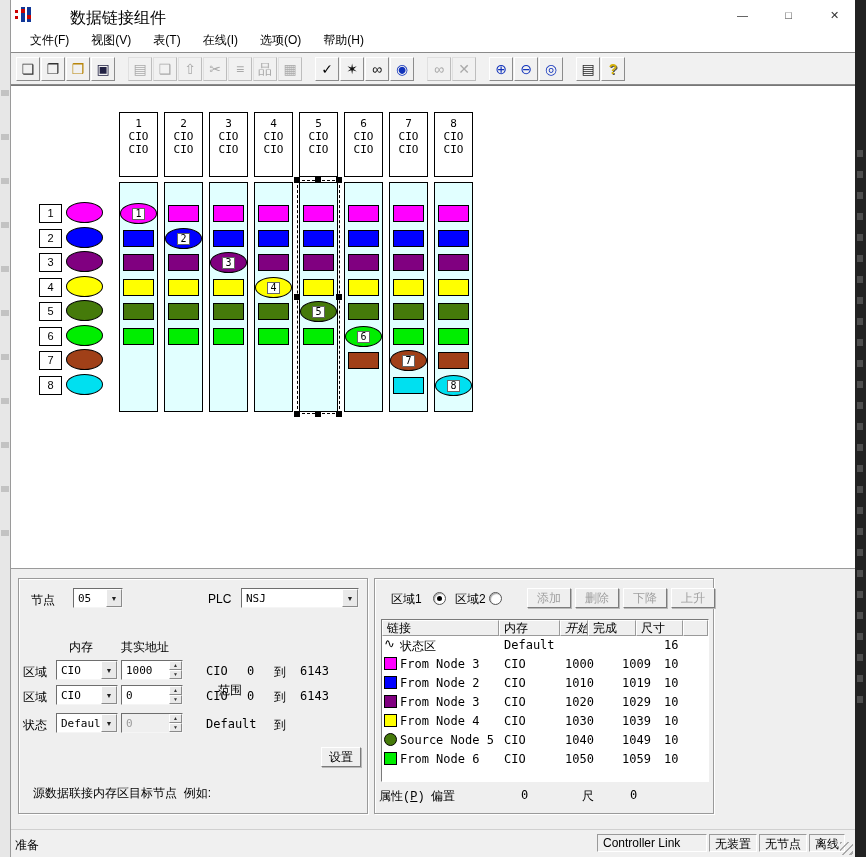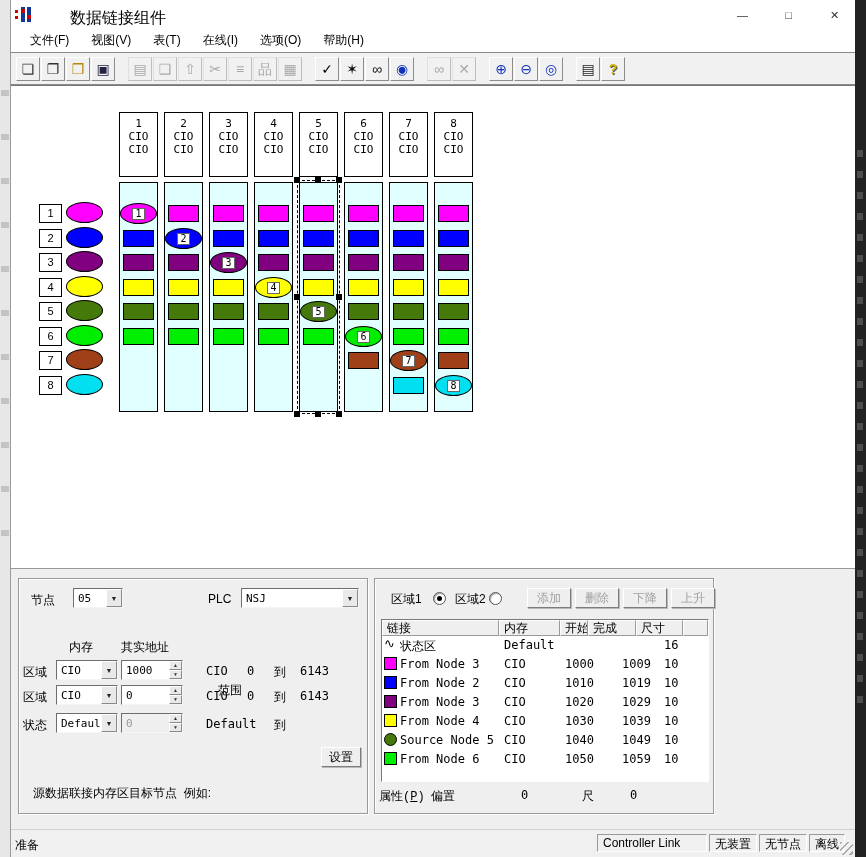--- a/index.html
+++ b/index.html
@@ -443,21 +443,21 @@
 
   <div class="win-btn disabled" style="left:152px;top:9px;width:44px;">添加</div>
   <div class="win-btn disabled" style="left:200px;top:9px;width:44px;">删除</div>
   <div class="win-btn disabled" style="left:248px;top:9px;width:44px;">下降</div>
   <div class="win-btn disabled" style="left:296px;top:9px;width:44px;">上升</div>
 
   <div id="link-table">
     <div id="link-thead">
       <span class="th" style="width:117px;">链接</span>
       <span class="th" style="width:61px;">内存</span>
-      <span class="th" style="width:28px;">开始</span>
+      <span class="th" style="width:28px;font-style:italic;">开始</span>
       <span class="th" style="width:48px;">完成</span>
       <span class="th" style="width:47px;">尺寸</span>
       <span class="th" style="flex:1;"></span>
     </div>
     <div id="link-rows">
         <div class="trow">
           <span class="wave">∿</span>
           <span class="c c-link">状态区</span>
           <span class="c c-mem">Default</span>
           <span class="c c-start"></span>

